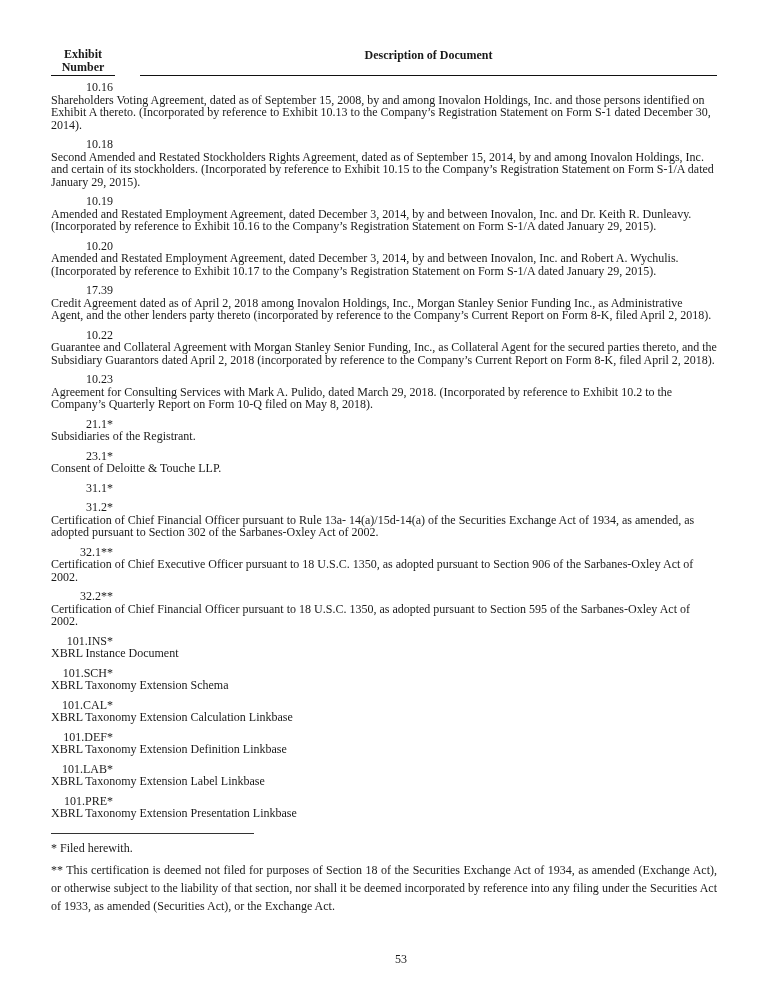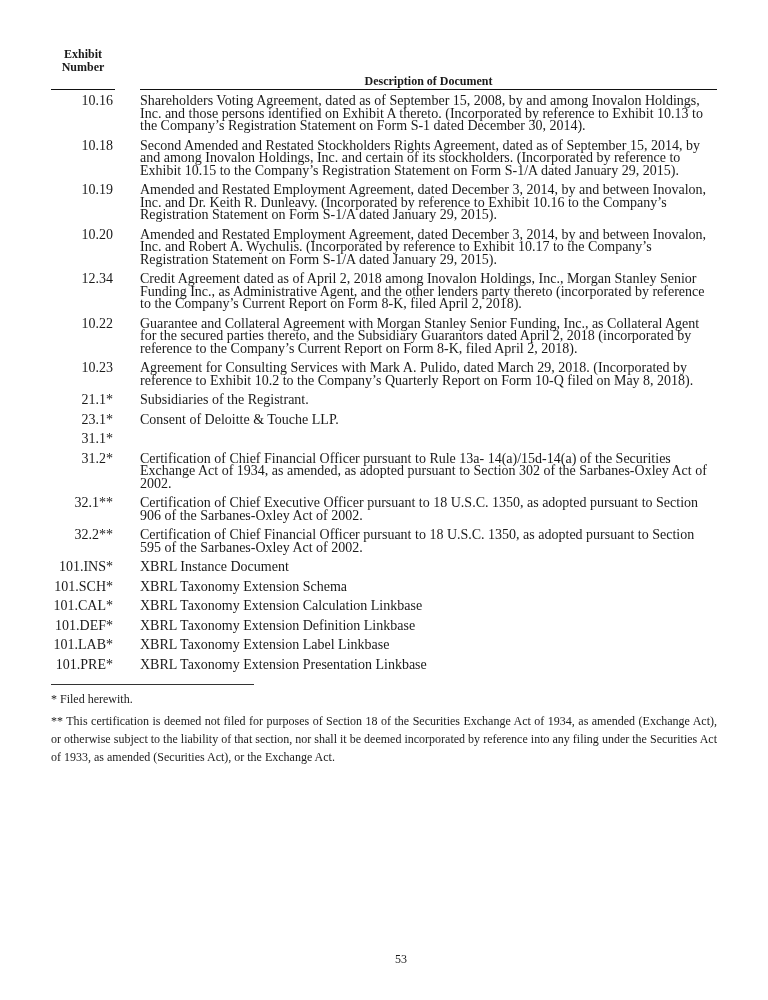--- a/index.html
+++ b/index.html
@@ -24,35 +24,36 @@
     display: flex;
     align-items: flex-end;
     font-weight: bold;
     font-size: 12px;
     line-height: 12.5px;
   }
   .thead .col-num {
     width: 64px;
     text-align: center;
     border-bottom: 1.5px solid #111;
-    padding-bottom: 16px;
+    padding-bottom: 2px;
   }
   .col-gap { width: 25px; }
   .thead .col-desc {
     flex: 1;
     text-align: center;
     border-bottom: 1.5px solid #111;
-    padding-bottom: 2px;
+    padding-bottom: 14px;
   }
   .trow {
     display: flex;
-    font-size: 14px;
+    font-size: 12px;
     line-height: 12.5px;
     margin-top: 6px;
     margin-bottom: 7px;
+    flex-direction: column;
   }
   .trow:first-child { margin-top: 5px; }
   .trow .cell-num {
     width: 64px;
     text-align: right;
     padding-right: 2px;
     white-space: nowrap;
   }
   .trow .cell-desc { flex: 1; }
   
@@ -109,21 +110,21 @@
           <div class="cell-num">10.19</div>
           <div class="col-gap"></div>
           <div class="cell-desc">Amended and Restated Employment Agreement, dated December 3, 2014, by and between Inovalon, Inc. and Dr. Keith R. Dunleavy. (Incorporated by reference to Exhibit 10.16 to the Company’s Registration Statement on Form S-1/A dated January 29, 2015).</div>
         </div>
         <div class="trow">
           <div class="cell-num">10.20</div>
           <div class="col-gap"></div>
           <div class="cell-desc">Amended and Restated Employment Agreement, dated December 3, 2014, by and between Inovalon, Inc. and Robert A. Wychulis. (Incorporated by reference to Exhibit 10.17 to the Company’s Registration Statement on Form S-1/A dated January 29, 2015).</div>
         </div>
         <div class="trow">
-          <div class="cell-num">12.34</div>
+          <div class="cell-num">17.39</div>
           <div class="col-gap"></div>
           <div class="cell-desc">Credit Agreement dated as of April 2, 2018 among Inovalon Holdings, Inc., Morgan Stanley Senior Funding Inc., as Administrative Agent, and the other lenders party thereto (incorporated by reference to the Company’s Current Report on Form 8-K, filed April 2, 2018).</div>
         </div>
         <div class="trow">
           <div class="cell-num">10.22</div>
           <div class="col-gap"></div>
           <div class="cell-desc">Guarantee and Collateral Agreement with Morgan Stanley Senior Funding, Inc., as Collateral Agent for the secured parties thereto, and the Subsidiary Guarantors dated April 2, 2018 (incorporated by reference to the Company’s Current Report on Form 8-K, filed April 2, 2018).</div>
         </div>
         <div class="trow">
           <div class="cell-num">10.23</div>

